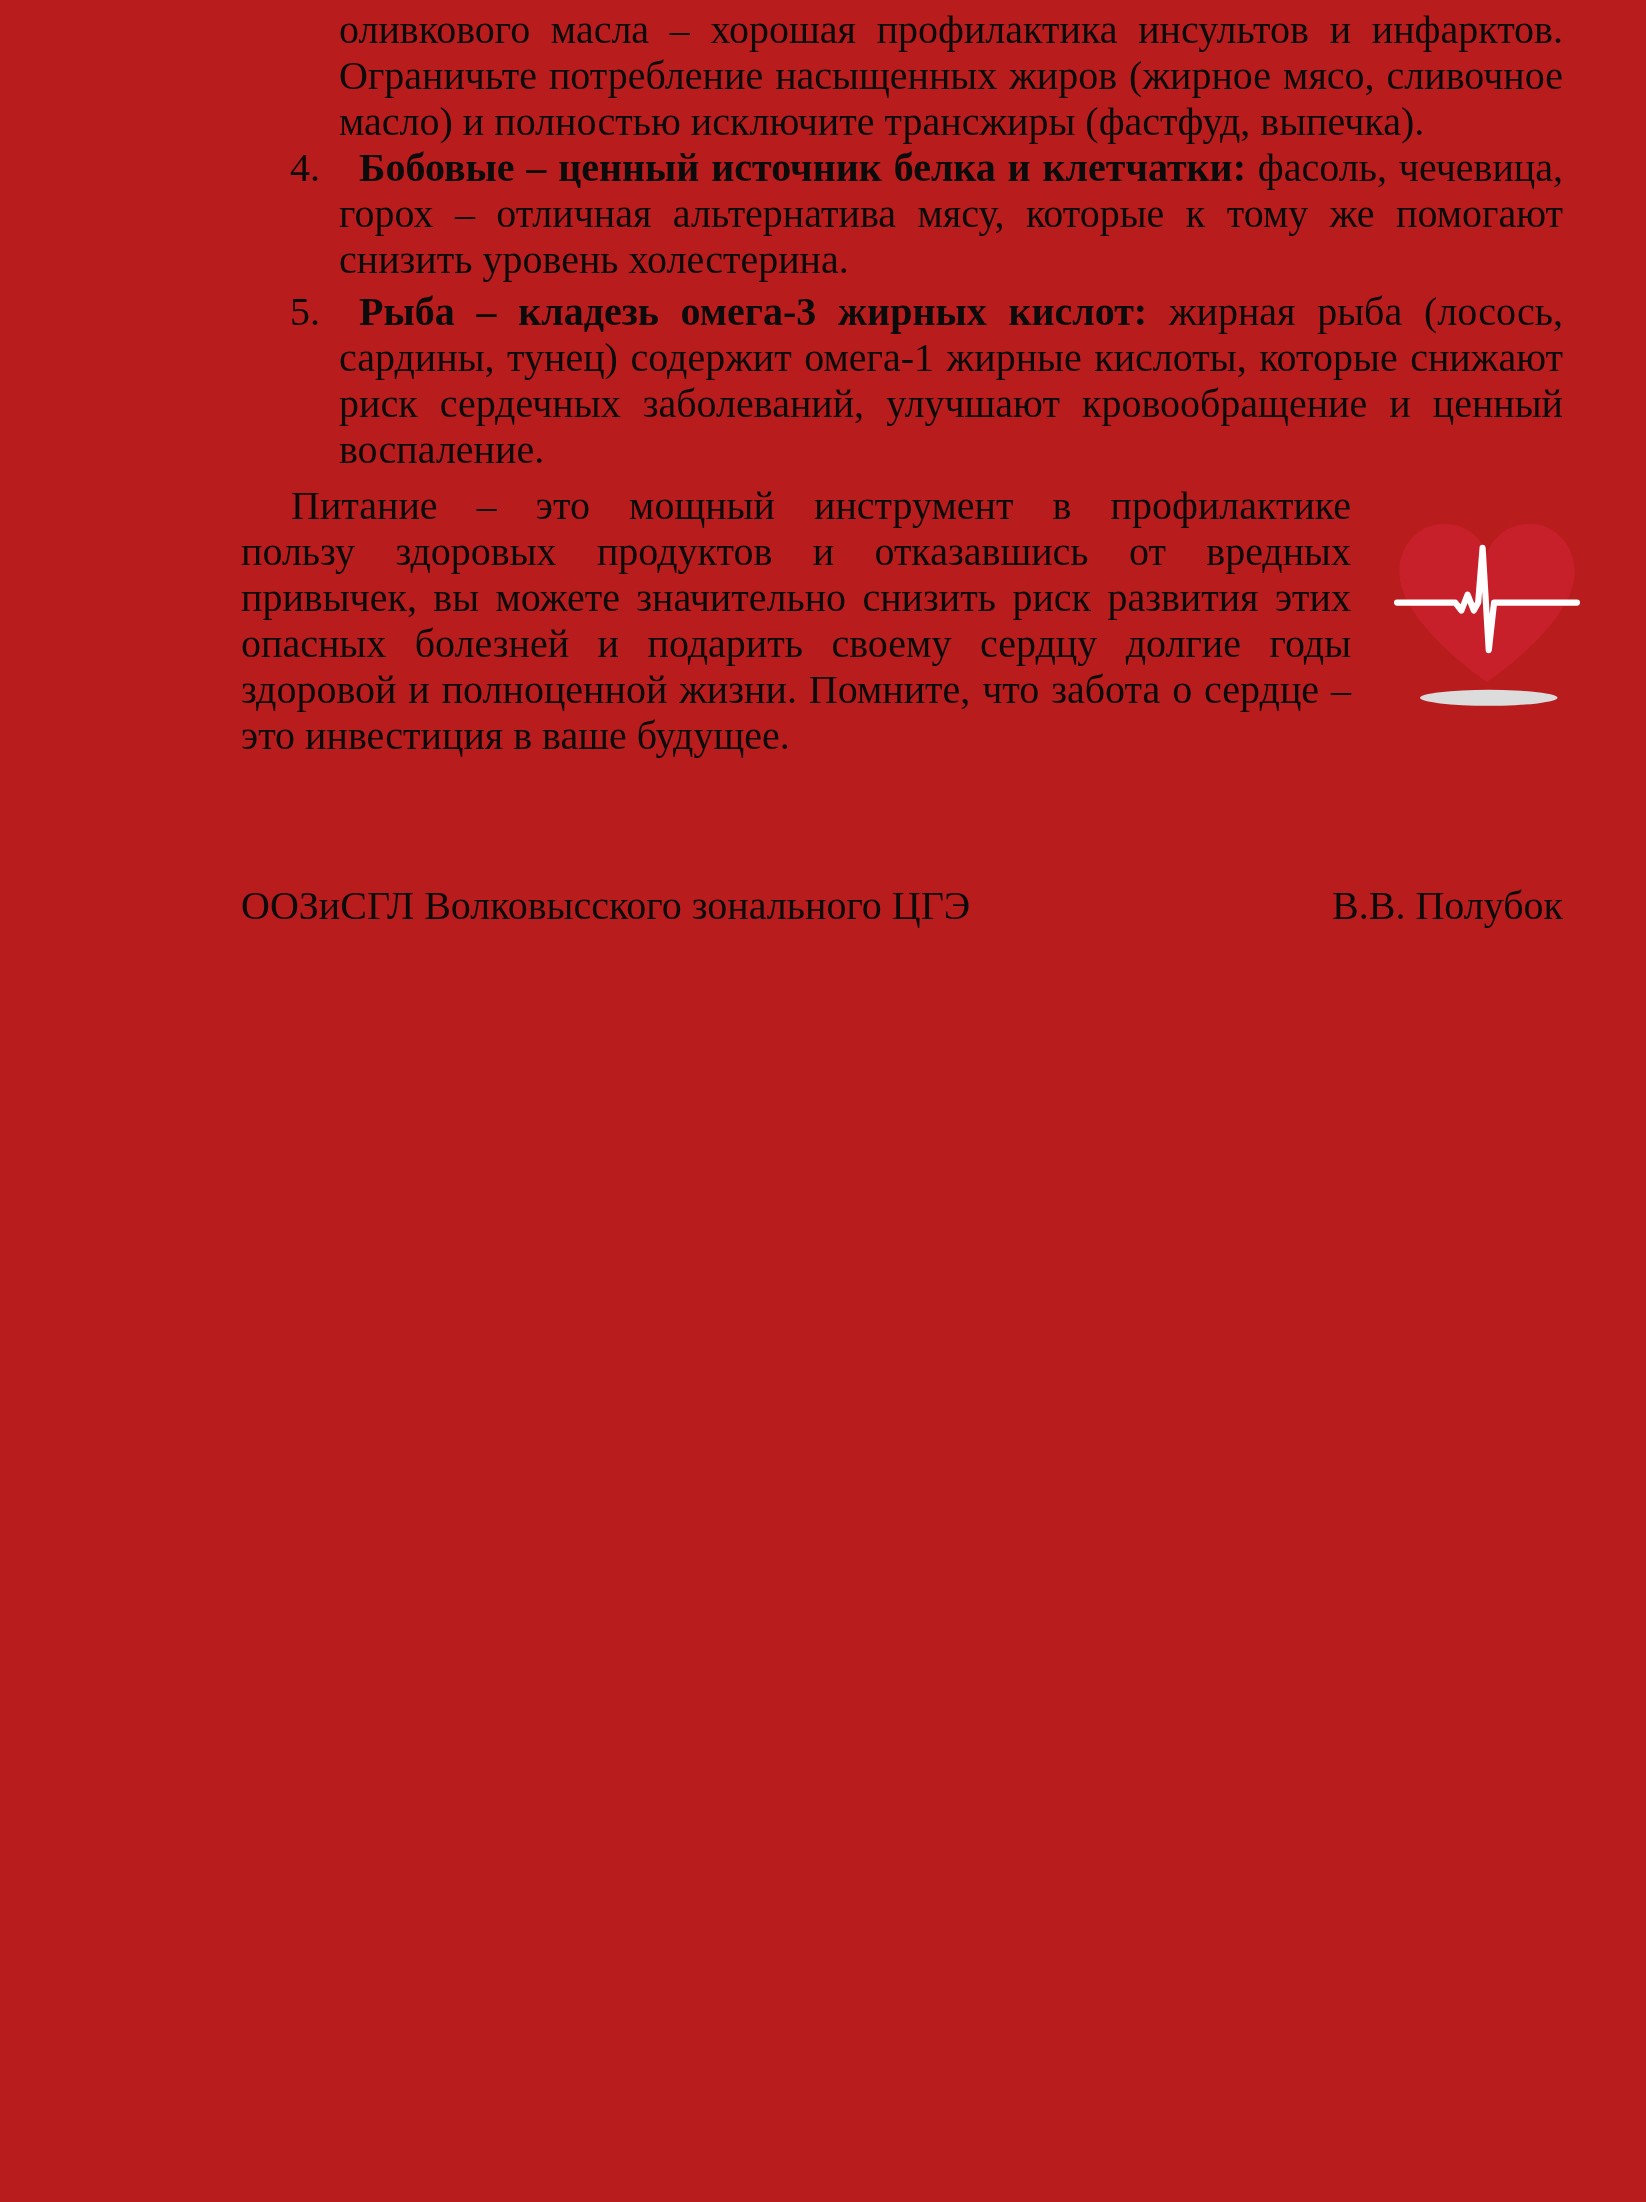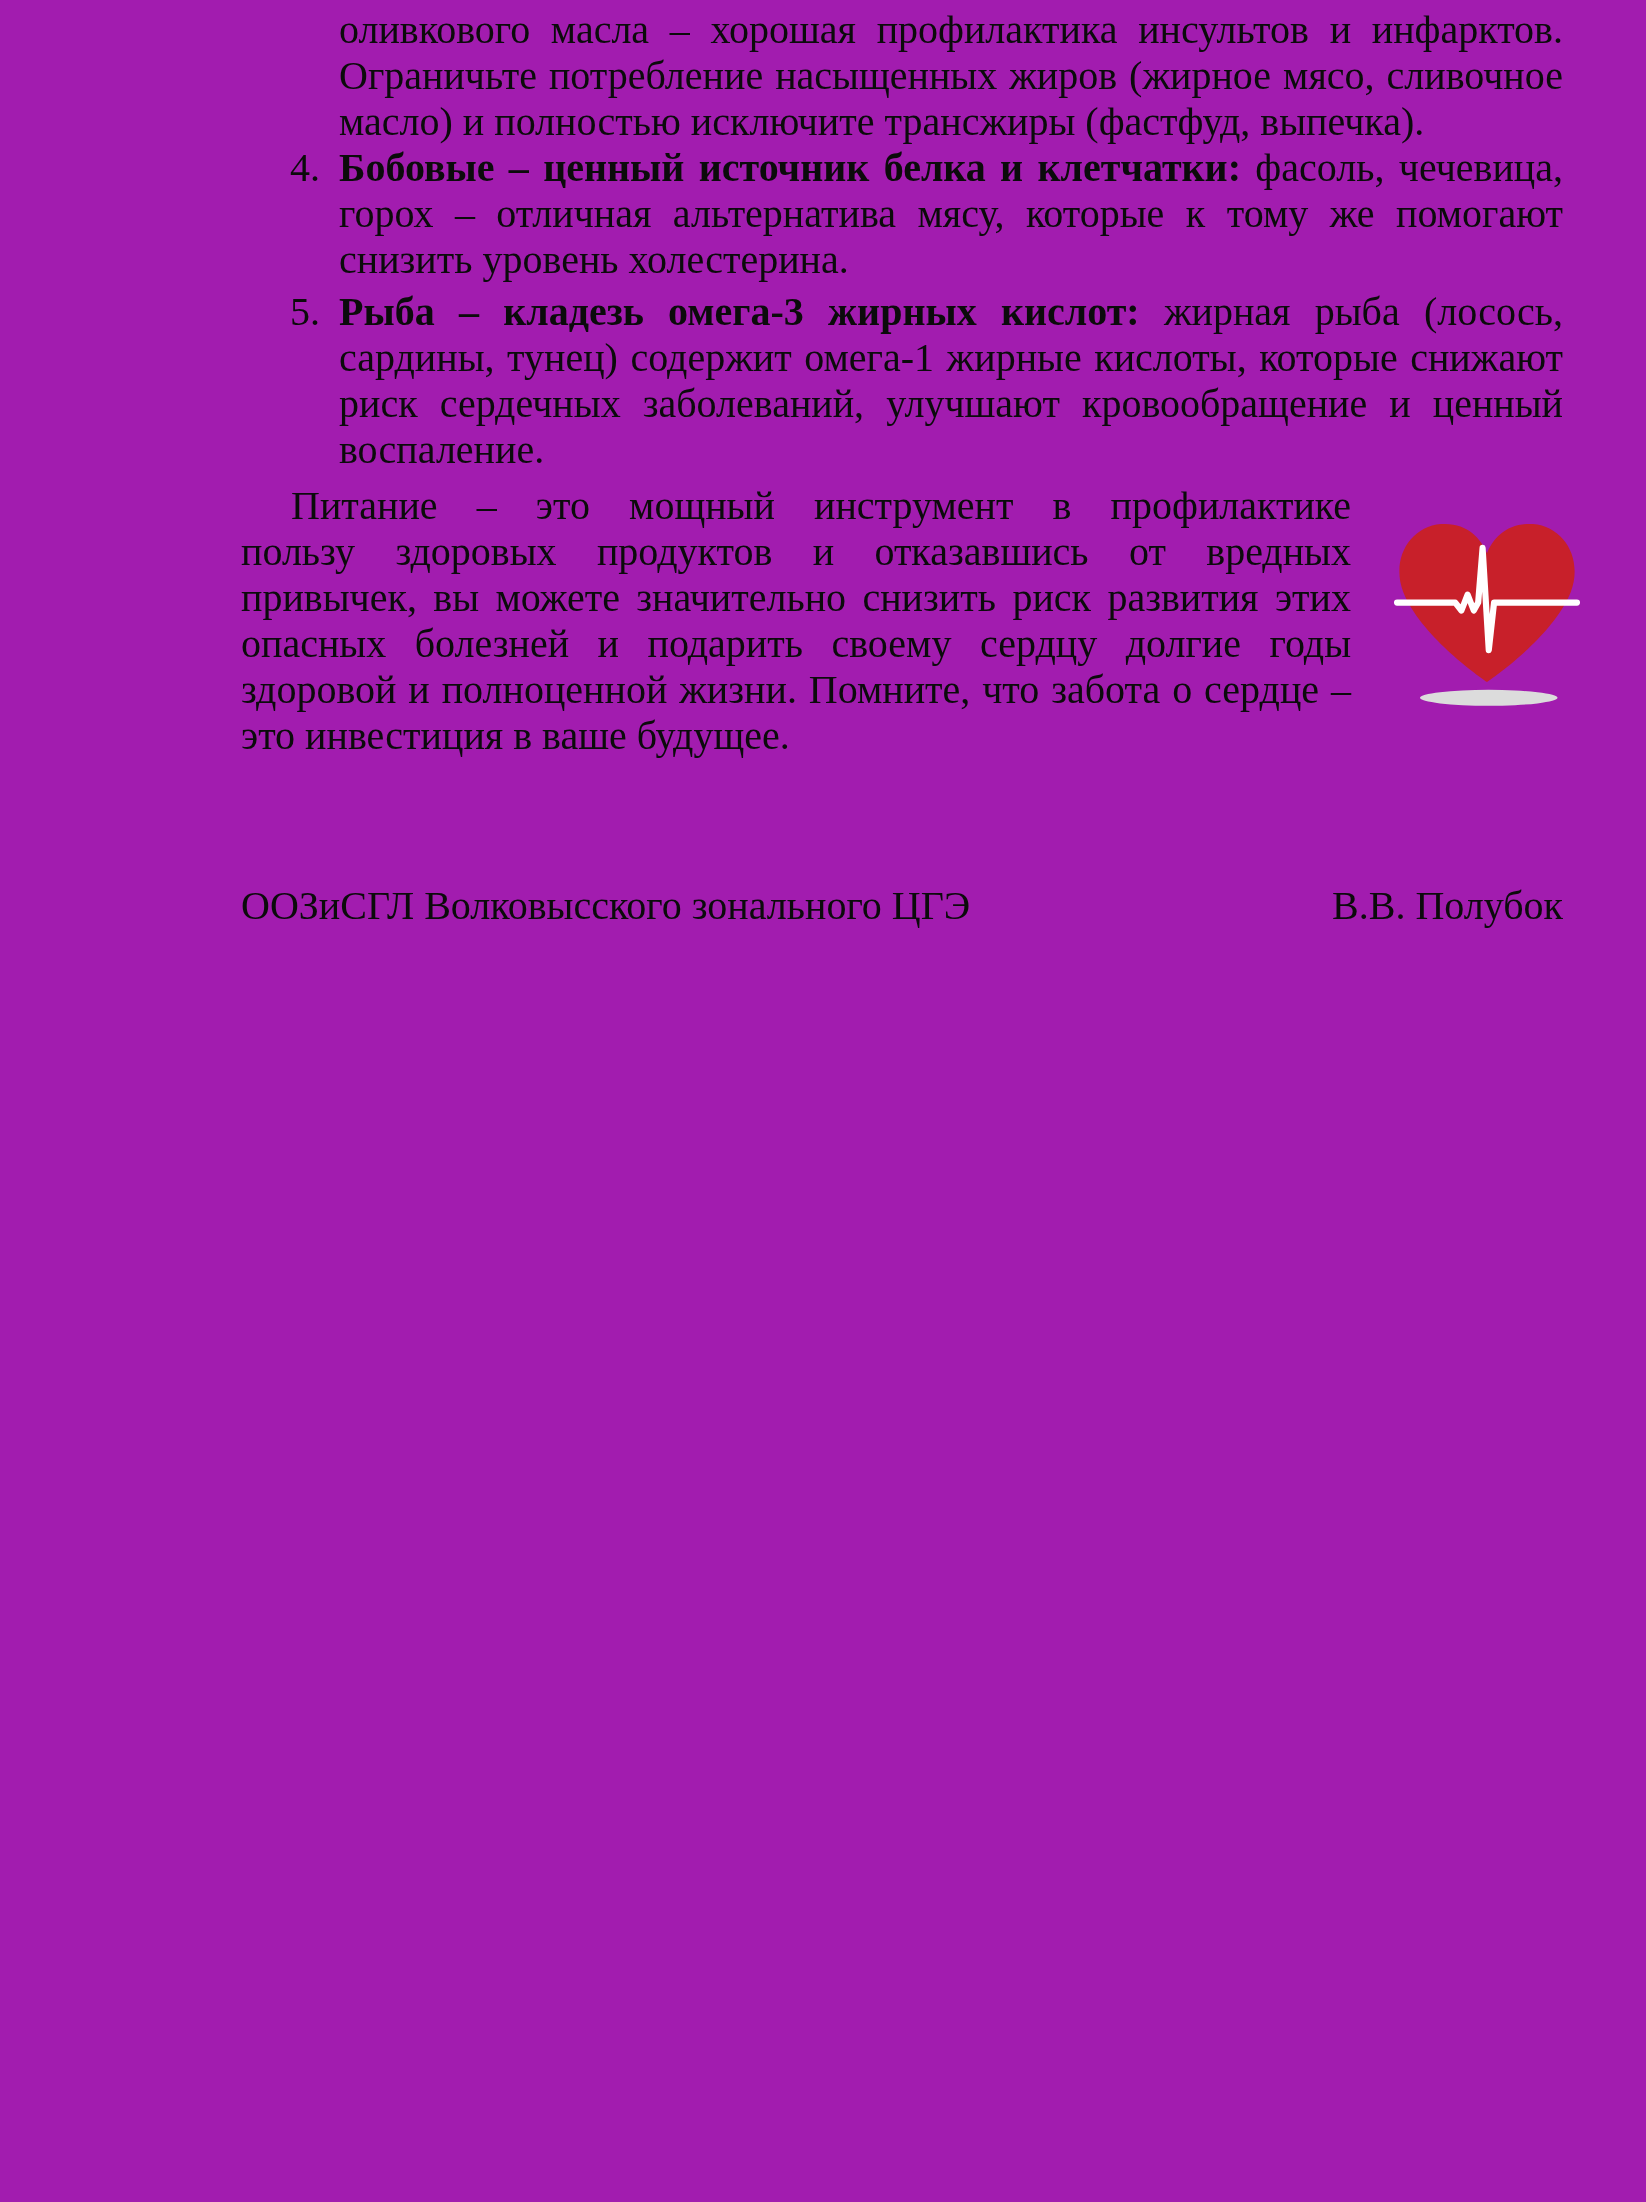--- a/index.html
+++ b/index.html
@@ -1,38 +1,38 @@
 <!DOCTYPE html>
 <html style="font-size:13.8px"><head>
 <meta charset="utf-8">
 <style>
   html,body{margin:0;padding:0;background:#fff;}
   .page{
     position:relative;
     width:1647px;height:2203px;
-    background:#a21caf;
+    background:#b91c1c;
     font-family:"Liberation Serif","DejaVu Serif",serif;
     color:#0b0b0b;
     font-size:40px;
     line-height:46px;
     overflow:hidden;
   }
   .list-section{position:absolute;top:6.9px;left:241px;width:1322px;}
   .list-item{position:relative;margin-left:98px;}
   .list-item.gap{margin-top:6px;}
   .item-number{position:absolute;left:-49px;top:0;width:43px;text-align:left;}
   .tline{text-align:justify;white-space:normal;}
   .tline.just{text-align-last:justify;}
   .tline.nojust{text-align:right;text-align-last:left;}
   .tline.indent{text-indent:50px;}
   .closing-paragraph{position:absolute;top:483px;left:241px;width:1110px;}
   .signature{position:absolute;top:883px;left:241px;width:1322px;}
   .sig-row{display:flex;justify-content:space-between;}
   .heart-illustration{position:absolute;left:1390px;top:509px;width:194px;height:203px;}
-  b{font-weight:bold;}
+  b{font-weight:bold;margin-left:20px;}
 </style>
 </head>
 <body>
 
 <div class="page">
 
   <div class="list-section">
       <div class="list-item">
         <div class="tline just">оливкового масла – хорошая профилактика инсультов и инфарктов.</div>
         <div class="tline just">Ограничьте потребление насыщенных жиров (жирное мясо, сливочное</div>

